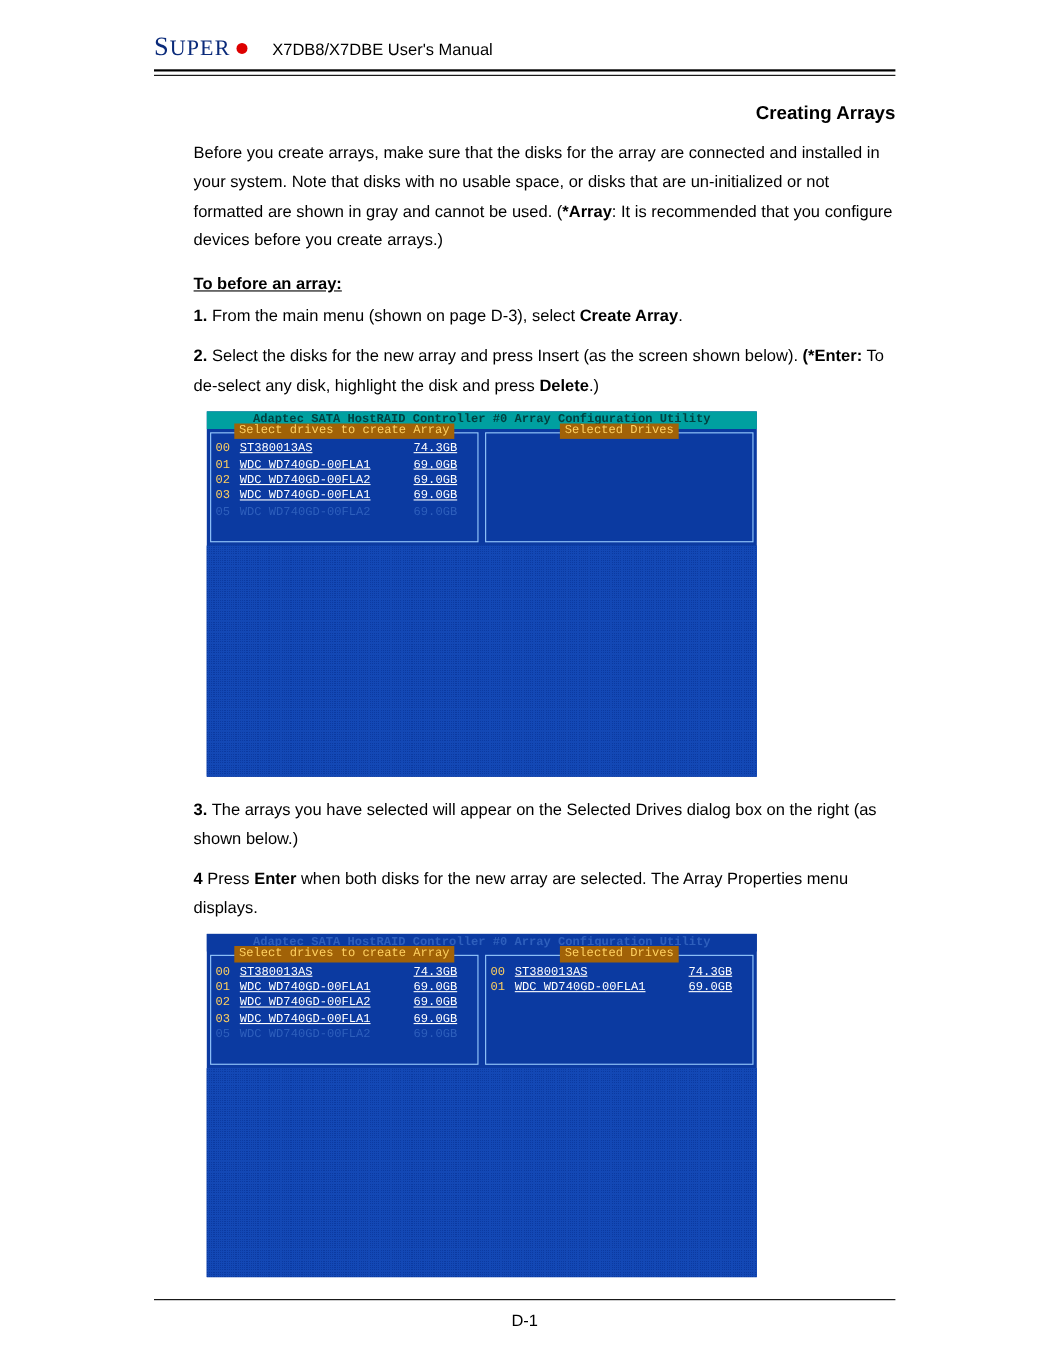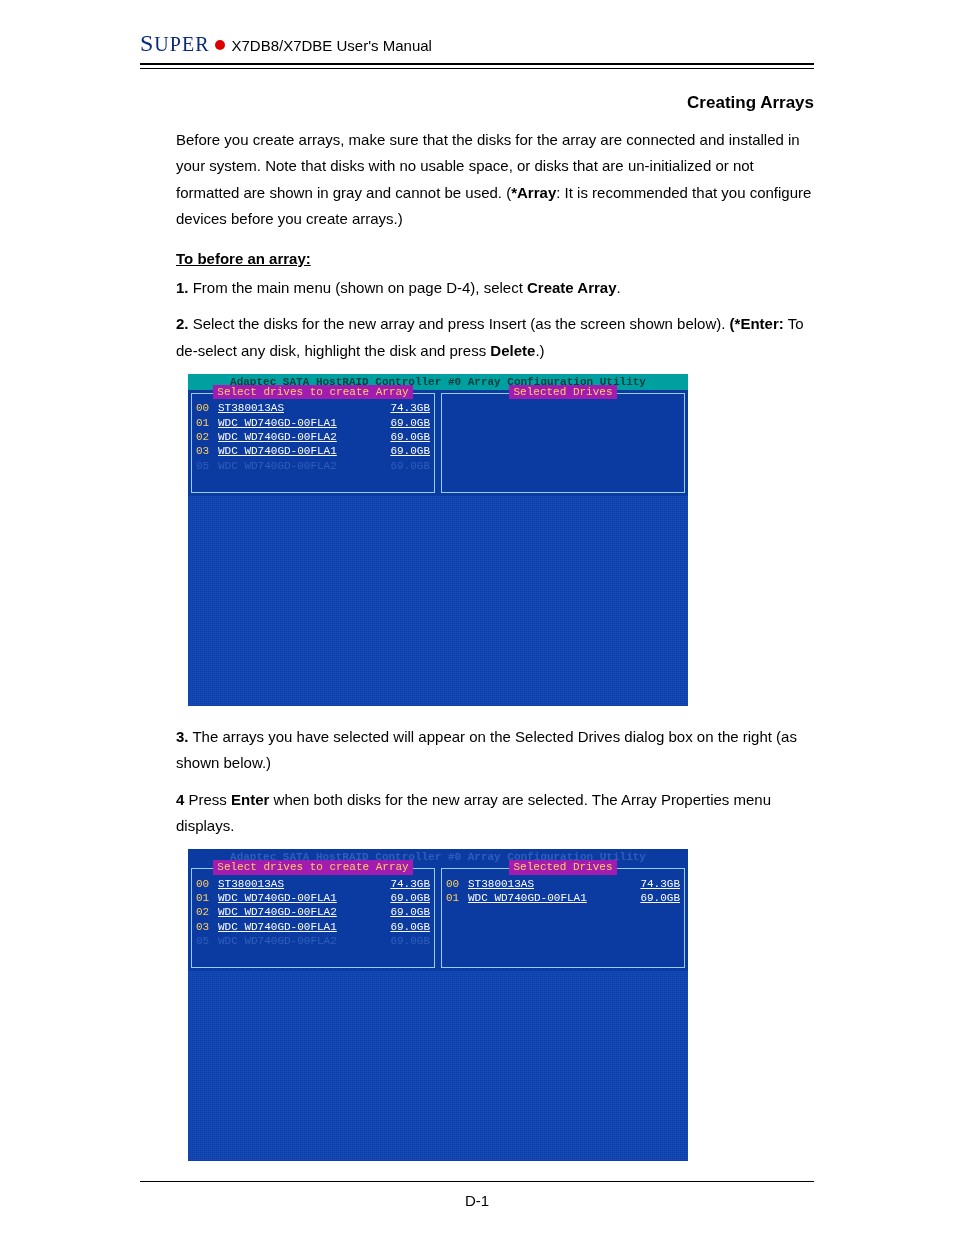--- a/index.html
+++ b/index.html
@@ -10,21 +10,21 @@
     color: #000;
     width: 954px;
   }
   .page {
     padding: 30px 140px 30px 140px;
     box-sizing: border-box;
   }
   .header-row {
     display: flex;
     align-items: baseline;
-    gap: 6px;
+    gap: 22px;
     margin-bottom: 6px;
   }
   .brand {
     font-family: "Times New Roman", serif;
     font-size: 20px;
     letter-spacing: 1px;
     color: #0a2a7a;
   }
   .brand-first { font-size: 24px; }
   .brand-dot {
@@ -94,34 +94,34 @@
   .pane {
     border: 1px solid #9cf;
     flex: 1;
     min-height: 100px;
     box-sizing: border-box;
   }
   .pane-title {
     text-align: center;
     color: #ffd060;
     margin-top: -9px;
-    background: #a21caf;
+    background: #a16207;
     display: table;
     margin-left: auto;
     margin-right: auto;
     padding: 0 4px;
   }
   .pane-body {
     padding: 2px 4px 4px 4px;
     overflow: hidden;
   }
   .row { display:flex; white-space: pre; }
   .row .id { color:#ffd060; width:22px; }
   .row .name { flex:1; color:#00d0d0; }
-  .row .sz { color:#00d0d0; width:54px; text-align:right; }
+  .row .sz { color:#00d0d0; width:54px; }
   .row.sel .name, .row.sel .sz { color:#fff;text-decoration:underline; }
   .row.dim .id, .row.dim .name, .row.dim .sz { color:#2e5fbc; }
   .bios .bottom {
     height: 210px;
     background: repeating-linear-gradient(90deg,#0b3aa1 0 1px,#1348b5 1px 2px),
                 repeating-linear-gradient(0deg,#0b3aa1 0 1px,#1348b5 1px 2px);
     background-blend-mode: lighten;
   }
   .bios.short .bottom { height: 190px; }
   .bios .titlebar.dim { background:#0b3aa1; color:#2e5fbc; }
@@ -145,21 +145,21 @@
   <div class="content">
     <div class="section-heading">Creating Arrays</div>
 
     <p class="body">
       <span>Before you create arrays, make sure that the disks for the array are connected and installed in your system. Note that disks with no usable space, or disks that are un-initialized or not formatted are shown in gray and cannot be used. (</span><span class="b">*Array</span><span>: It is recommended that you configure devices before you create arrays.)</span>
     </p>
 
     <div class="steps-title">To before an array:</div>
 
     <p class="step">
-      <span class="b">1.</span><span> From the main menu (shown on page D-4), select </span><span class="b">Create Array</span><span>.</span>
+      <span class="b">1.</span><span> From the main menu (shown on page D-3), select </span><span class="b">Create Array</span><span>.</span>
     </p>
 
     <p class="step">
       <span class="b">2.</span><span> Select the disks for the new array and press Insert (as the screen shown below). </span><span class="b">(*Enter:</span><span> To de-select any disk, highlight the disk and press </span><span class="b">Delete</span><span>.)</span>
     </p>
 
     <div class="bios">
       <div class="titlebar">Adaptec SATA HostRAID Controller #0 Array Configuration Utility</div>
       <div class="panes">
         <div class="pane">

